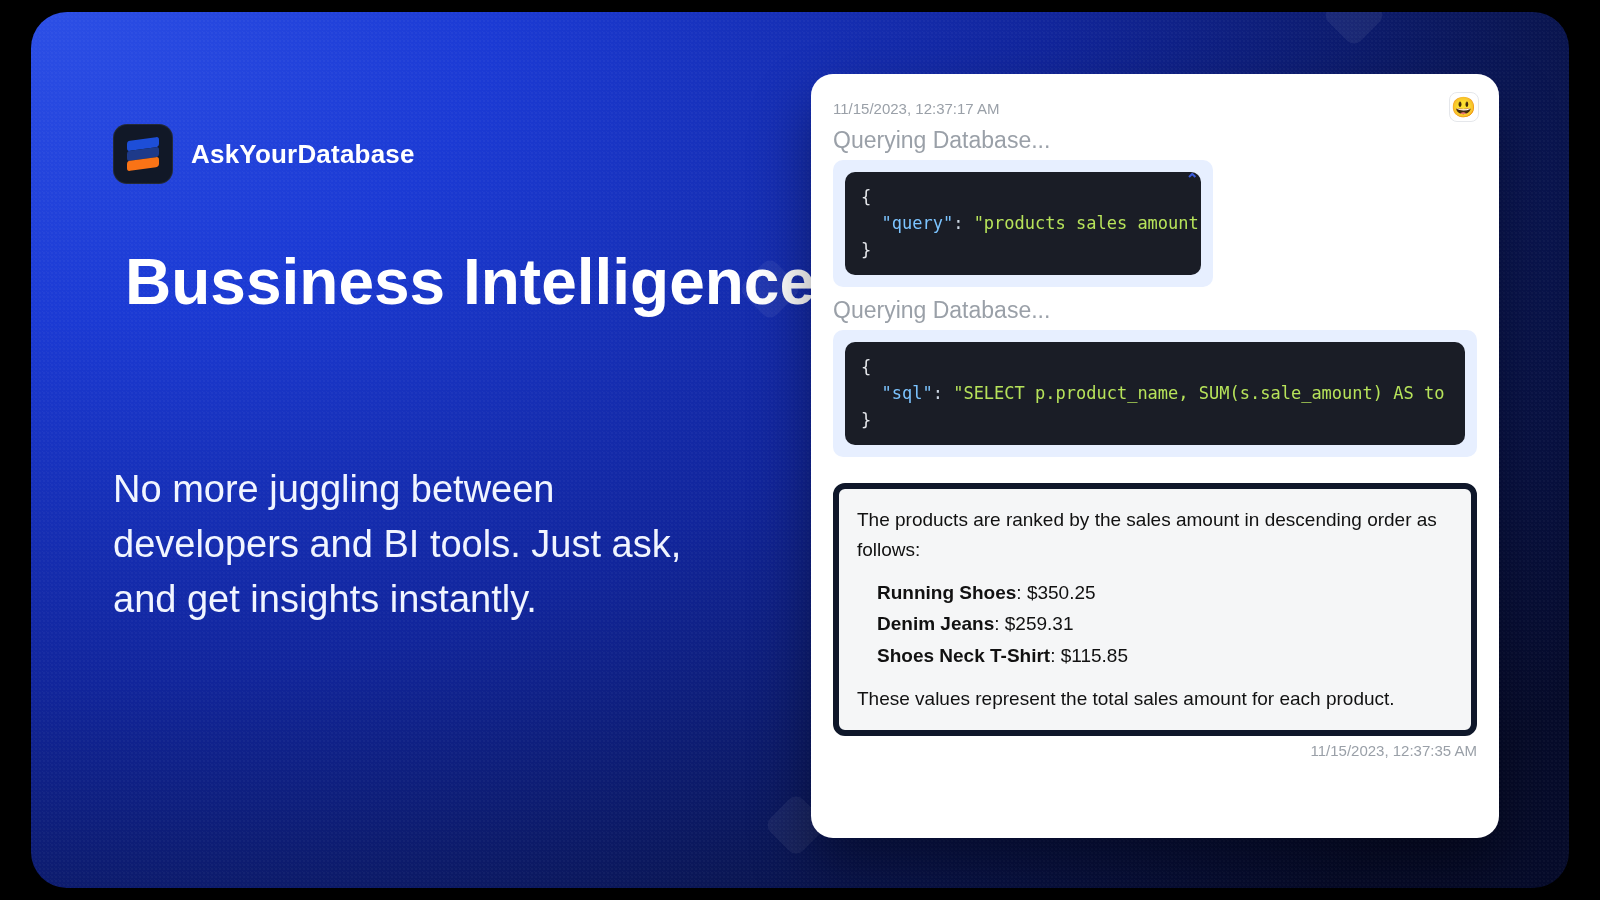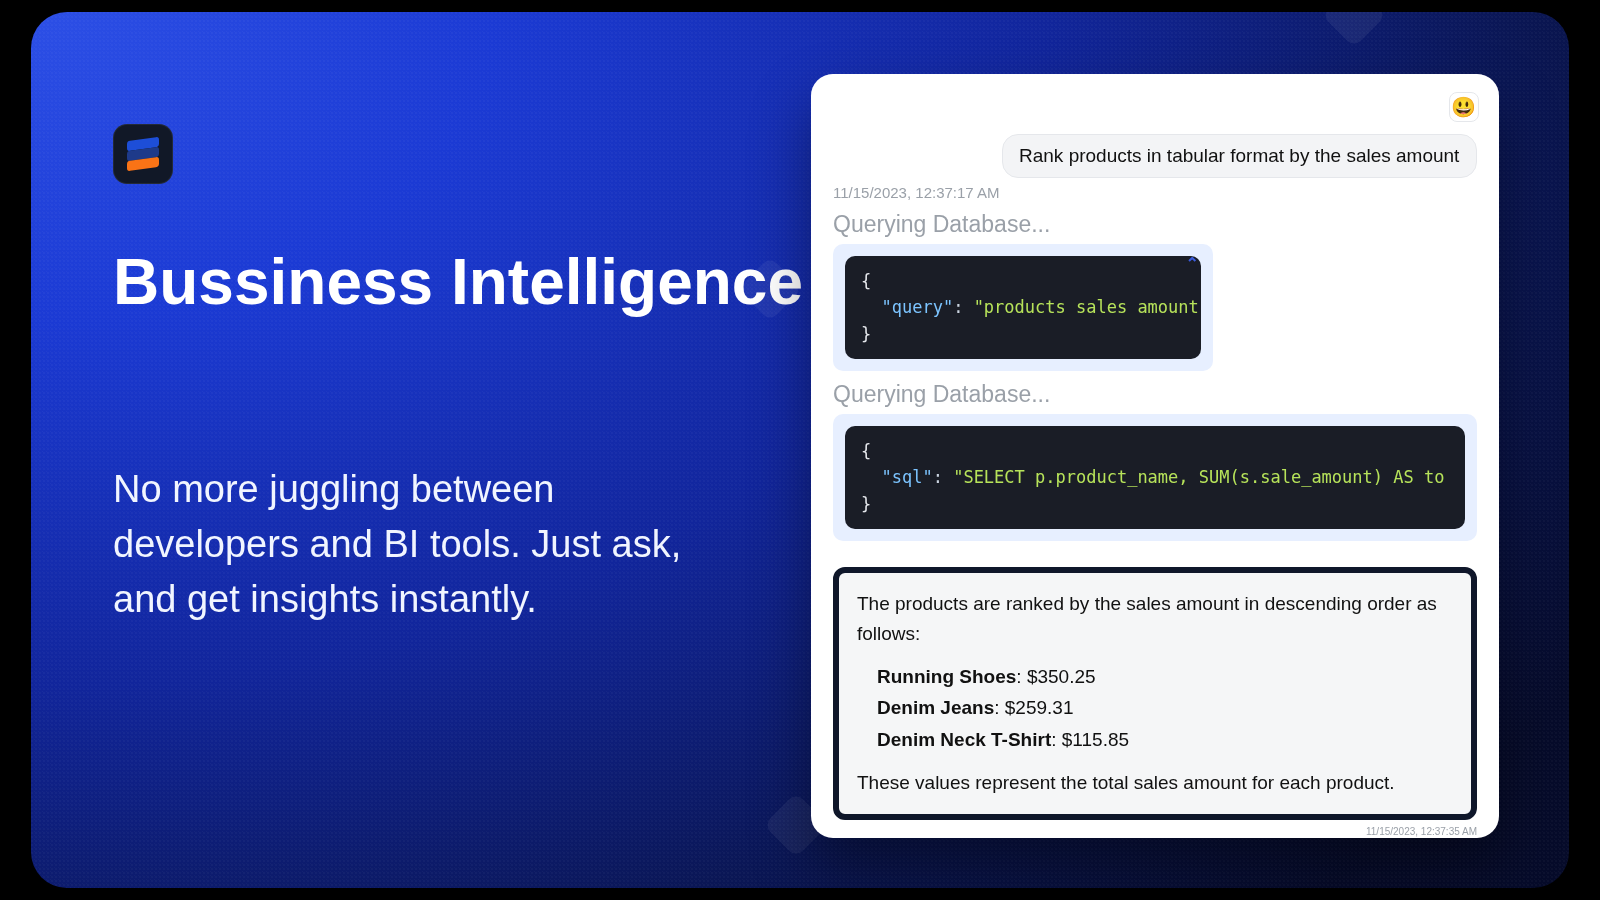--- a/index.html
+++ b/index.html
@@ -26,21 +26,21 @@
     
     .brand{position:absolute;left:82px;top:112px;display:flex;align-items:center;gap:18px}
     .brand .logo{width:60px;height:60px;border-radius:14px;background:#111827;display:flex;align-items:center;justify-content:center;border:1px solid rgba(255,255,255,.08)}
     .brand .stack{width:34px;height:34px;position:relative}
     .brand .layer{position:absolute;left:0;right:0;margin:auto;width:32px;height:10px;border-radius:3px;transform:skewY(-8deg)}
     .brand .l1{top:2px;background:#1d4ed8}
     .brand .l2{top:12px;background:#1e3a8a}
     .brand .l3{top:22px;background:#f97316}
     .brand .name{color:#fff;font-weight:700;font-size:26px;letter-spacing:.2px}
 
-    .headline{position:absolute;left:82px;top:230px;color:#fff;font-weight:800;font-size:64px;line-height:1.25}
+    .headline{position:absolute;left:94px;top:230px;color:#fff;font-weight:800;font-size:64px;line-height:1.25}
     .sub{position:absolute;left:82px;top:450px;color:#f1f5ff;font-weight:500;font-size:38px;line-height:1.45;max-width:620px}
 
     
     .card{position:absolute;right:70px;top:62px;width:688px;height:764px;background:#fff;border-radius:22px;box-shadow:0 30px 60px rgba(0,0,0,.4), 0 2px 0 rgba(255,255,255,.4) inset;padding:20px 22px 16px;overflow:hidden}
 
     .emoji-btn{position:absolute;top:18px;right:20px;width:30px;height:30px;border-radius:8px;background:#fff;border:1px solid #e5e7eb;display:flex;align-items:center;justify-content:center;font-size:20px}
 
     .user-bubble{margin-left:auto;margin-top:40px;max-width:475px;background:#f3f4f6;border:1px solid #e5e7eb;border-radius:16px;padding:10px 16px;color:#111;font-size:19px}
     .ts{color:#9aa0a8;font-size:15px;text-align:left;margin-top:6px}
 
@@ -53,53 +53,51 @@
     .tok-brace{color:#e5e7eb}
     .caret{position:absolute;top:10px;right:14px;color:#3b5bdb;font-size:16px;font-weight:700}
 
     .panel.small{width:380px}
 
     .answer{margin-top:26px;background:#f5f6f7;border:6px solid #0f172a;border-radius:12px;padding:16px 18px;color:#111;font-size:19px;line-height:1.55}
     .answer ul{list-style:none;margin:14px 0 14px 20px}
     .answer li{margin:2px 0}
     .answer li b{font-weight:700}
 
-    .ts2{color:#9aa0a8;font-size:10px;text-align:right;margin-top:6px}
+    .ts2{color:#9aa0a8;font-size:15px;text-align:right;margin-top:6px}
   </style>
 </head>
 <body>
 
 <div class="frame noise">
   <div class="diamond d1"></div>
   <div class="diamond d2"></div>
   <div class="diamond d3"></div>
 
   <div class="brand">
     <div class="logo">
       <div class="stack">
         <div class="layer l1"></div>
         <div class="layer l2"></div>
         <div class="layer l3"></div>
       </div>
     </div>
+    <div class="name">AskYourDatabase</div>
   </div>
 
   <div class="headline">
     <span>Bussiness Intelligence</span>
   </div>
   <div class="sub">No more juggling between developers and BI tools. Just ask, and get insights instantly.</div>
 
   <div class="card">
     <div class="emoji-btn">
         <span>😃</span>
       </div>
 
-    <div class="user-bubble">
-      <span>Rank products in tabular format by the sales amount</span>
-    </div>
     <div class="ts">11/15/2023, 12:37:17 AM</div>
 
     <div class="status">Querying Database...</div>
     <div class="panel small">
       <div class="caret">⌃</div>
       <div class="code"><span class="tok-brace">{</span>
   <span class="tok-key">"query"</span><span>: </span><span class="tok-str">"products sales amount"</span>
 <span class="tok-brace">}</span></div>
     </div>
 
@@ -108,19 +106,19 @@
       <div class="code"><span class="tok-brace">{</span>
   <span class="tok-key">"sql"</span><span>: </span><span class="tok-str">"SELECT p.product_name, SUM(s.sale_amount) AS to</span>
 <span class="tok-brace">}</span></div>
     </div>
 
     <div class="answer">
       <div>The products are ranked by the sales amount in descending order as follows:</div>
       <ul>
         <li><b>Running Shoes</b>: <span>$350.25</span></li>
         <li><b>Denim Jeans</b>: <span>$259.31</span></li>
-        <li><b>Denim Neck T-Shirt</b>: <span>$115.85</span></li>
+        <li><b>Shoes Neck T-Shirt</b>: <span>$115.85</span></li>
       </ul>
       <div>These values represent the total sales amount for each product.</div>
     </div>
     <div class="ts2">11/15/2023, 12:37:35 AM</div>
   </div>
 </div>
 
 </body></html>

